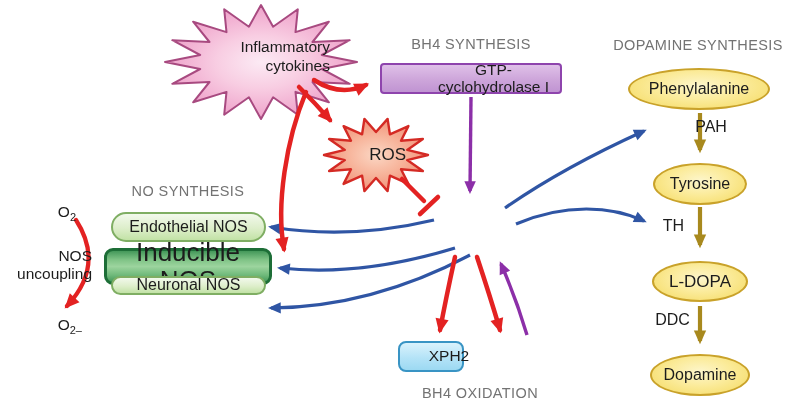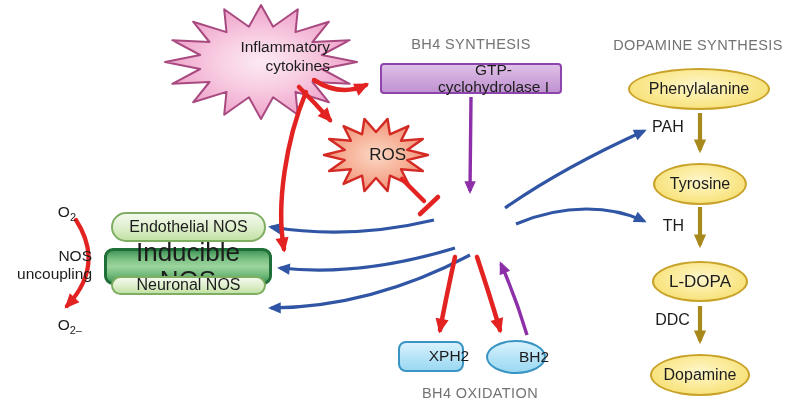--- a/index.html
+++ b/index.html
@@ -99,20 +99,21 @@
     <path d="M 471 97 L 470 191" fill="none" stroke="#8c2fa8" stroke-width="3.4" marker-end="url(#mP)"></path>
     <path d="M 527 335 Q 516 298 501 264" fill="none" stroke="#8c2fa8" stroke-width="3.4" marker-end="url(#mP)"></path>
 
     <path d="M 700 113 L 700 150" fill="none" stroke="#a8891e" stroke-width="4.2" marker-end="url(#mO)"></path>
     <path d="M 700 207 L 700 245" fill="none" stroke="#a8891e" stroke-width="4.2" marker-end="url(#mO)"></path>
     <path d="M 700 306 L 700 341" fill="none" stroke="#a8891e" stroke-width="4.2" marker-end="url(#mO)"></path>
   </svg>
 
   <div class="slabel" style="left:380px;top:36px;width:182px">BH4 SYNTHESIS</div>
   <div class="slabel" style="left:598px;top:37px;width:200px">DOPAMINE SYNTHESIS</div>
+  <div class="slabel" style="left:113px;top:183px;width:150px">NO SYNTHESIS</div>
   <div class="slabel" style="left:390px;top:385px;width:180px">BH4 OXIDATION</div>
 
   <div class="txt burst-txt" style="left:190px;top:38px;width:140px">
     <span>Inflammatory</span><br>
     <span>cytokines</span>
   </div>
   <div class="txt" style="left:346px;top:145px;width:60px;font-size:17px">ROS</div>
 
   <div class="node purplebox" style="left:380px;top:63px;width:182px;height:31px">
     <span>GTP-cyclohydrolase I</span>
@@ -125,28 +126,25 @@
   <div class="node greendark" style="left:104px;top:248px;width:168px;height:37px">
     <span>Inducible NOS</span>
   </div>
   <div class="node greenlite" style="left:111px;top:276px;width:155px;height:19px">
     <span>Neuronal NOS</span>
   </div>
 
   <div class="node cyan" style="left:398px;top:341px;width:66px;height:31px;border-radius:8px">
     <span>XPH2</span>
   </div>
-  <div class="node cyan ell" style="left:486px;top:340px;width:60px;height:34px">
-    <span>BH2</span>
-  </div>
 
   <div class="node yellow ell" style="left:628px;top:68px;width:142px;height:42px">
     <span>Phenylalanine</span>
   </div>
-  <div class="txt enzyme" style="left:652px;top:118px;width:42px;text-align:left">PAH</div>
+  <div class="txt enzyme" style="left:690px;top:118px;width:42px;text-align:center">PAH</div>
   <div class="node yellow ell" style="left:653px;top:163px;width:94px;height:42px">
     <span>Tyrosine</span>
   </div>
   <div class="txt enzyme" style="left:650px;top:217px;width:34px;text-align:right">TH</div>
   <div class="node yellow ell" style="left:652px;top:261px;width:96px;height:41px;font-size:17px">
     <span>L-DOPA</span>
   </div>
   <div class="txt enzyme" style="left:650px;top:311px;width:45px;text-align:center">DDC</div>
   <div class="node yellow ell" style="left:650px;top:354px;width:100px;height:42px">
     <span>Dopamine</span>

